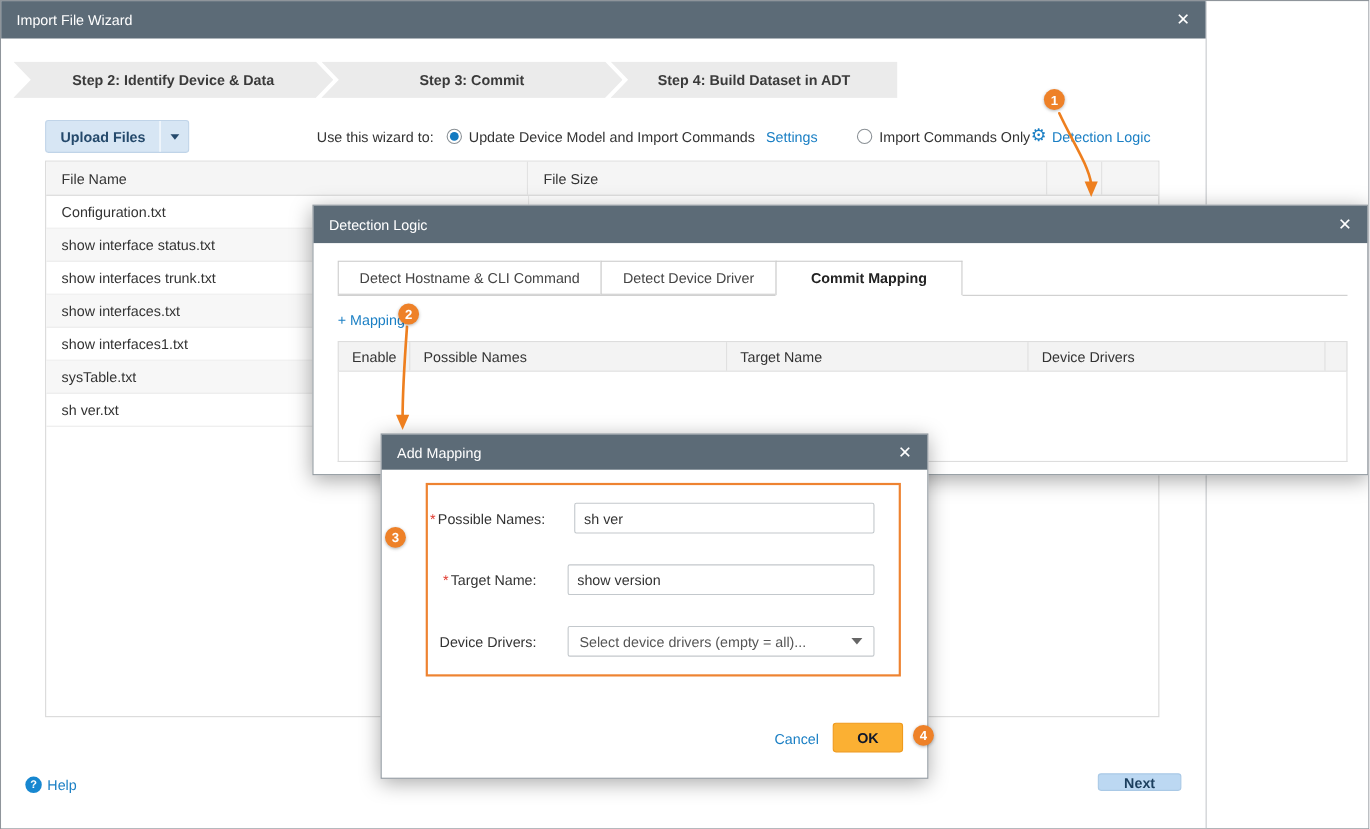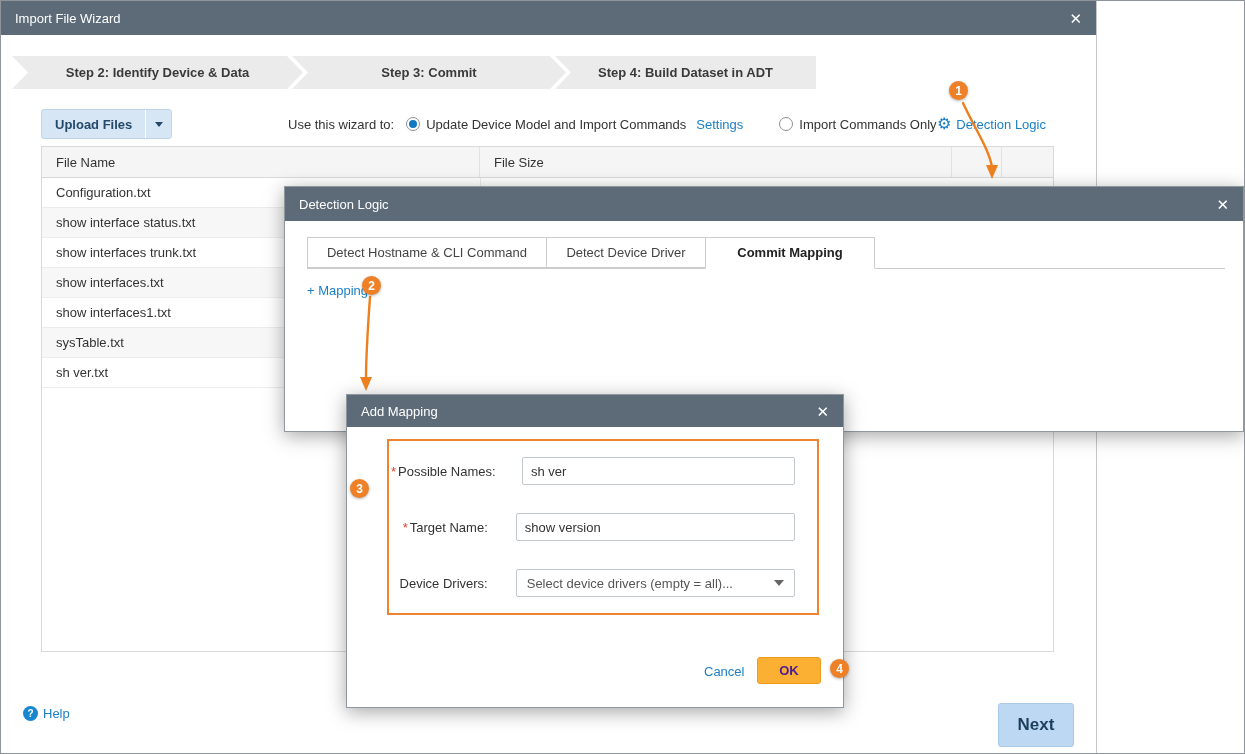--- a/index.html
+++ b/index.html
@@ -44,21 +44,21 @@
   .ft-header { display:flex; height:31px; background:#f5f5f5; border-bottom:1px solid #d9d9d9; align-items:flex-start; font-size:13px; color:#333; }
   .ft-header .hc { padding-left:14px; height:100%; display:flex; align-items:center; border-right:1px solid #e2e2e2; }
   .hc.c1 { width:438px; } .hc.c2 { width:472px; } .hc.c3 { width:50px; } .hc.c4 { flex:1; border-right:none; }
   .ft-row { height:30px; display:flex; align-items:center; padding-left:14px; font-size:13px; color:#333; border-bottom:1px solid #ececec; cursor:pointer; }
   .ft-row:nth-child(even) { background:#f7f7f7; }
   .ft-vline { position:absolute; left:438px; top:31px; bottom:0; width:1px; background:#ececec; }
 
   
   .help { position:absolute; left:22px; top:705px; display:flex; align-items:center; gap:5px; font-size:13px; cursor:pointer; }
   .help-ic { width:15px; height:15px; border-radius:50%; background:#1787d0; color:#fff; font-size:10px; font-weight:700; display:flex; align-items:center; justify-content:center; }
-  .next-btn { position:absolute; left:997px; top:702px; width:76px; height:44px; background:#bcd8f2; border:1px solid #aac9e6; border-radius:3px; color:#1c3f5e; font-size:17px; font-weight:600; display:flex; align-items:center; justify-content:center; cursor:pointer; }
+  .next-btn { position:absolute; left:997px; top:702px; width:76px; height:16px; background:#bcd8f2; border:1px solid #aac9e6; border-radius:3px; color:#1c3f5e; font-size:13px; font-weight:600; display:flex; align-items:center; justify-content:center; cursor:pointer; }
 
   
   .detect-dialog { position:absolute; left:283px; top:185px; width:960px; height:246px; background:#fff; border:1px solid #90989e; box-shadow:0 4px 18px rgba(0,0,0,.35); z-index:10; }
   .detect-title { height:34px; }
   .tabs { margin:16px 18px 0 22px; display:flex; border-bottom:1px solid #ccc; }
   .tab { height:31px; line-height:29px; text-align:center; border:1px solid #ccc; background:#fff; font-size:13px; color:#444; cursor:pointer; }
   .tab + .tab { margin-left:-1px; }
   .tab.t1 { width:240px; } .tab.t2 { width:160px; } .tab.t3 { width:170px; }
   .tab.active { font-weight:700; color:#222; margin-bottom:-1px; border-bottom:1px solid #fff; height:32px; }
   .add-mapping-link { display:inline-block; margin:14px 0 0 22px; font-size:13px; }
@@ -73,21 +73,21 @@
   .addmap-title { height:32px;gap:17px; }
   .hl-box { position:absolute; left:40px; top:44px; width:432px; height:176px; border:2px solid #ee8331; pointer-events:none; }
   .frow { position:absolute; left:44px; width:404px; height:28px; display:flex; align-items:center; font-size:13px; color:#333;gap:24px; }
   .frow.r1 { top:62px; } .frow.r2 { top:118px; } .frow.r3 { top:174px; }
   .flabel { width:103px; text-align:right; margin-right:4px; white-space:nowrap; }
   .req { color:#e03c31; margin-right:2px; }
   .tinput { width:296px; height:28px; border:1px solid #c3c8cc; border-radius:2px; padding:0 8px; font-size:13px; color:#333; font-family:inherit; }
   .selbox { width:296px; height:28px; border:1px solid #c3c8cc; border-radius:2px; display:flex; align-items:center; justify-content:space-between; padding:0 10px; font-size:13px; color:#555; cursor:pointer; background:#fff; }
   .sel-caret { width:0; height:0; border-left:5px solid transparent; border-right:5px solid transparent; border-top:6px solid #666; }
   .cancel-link { position:absolute; left:357px; top:263px; height:27px; line-height:27px; font-size:13px; }
-  .ok-btn { position:absolute; left:410px; top:262px; width:64px; height:27px; background:#fbb033; border:1px solid #ef9a1d; border-radius:3px; color:#4c1d95; font-size:13px; font-weight:600; display:flex; align-items:center; justify-content:center; cursor:pointer; }
+  .ok-btn { position:absolute; left:410px; top:262px; width:64px; height:27px; background:#fbb033; border:1px solid #ef9a1d; border-radius:3px; color:#0f172a; font-size:13px; font-weight:600; display:flex; align-items:center; justify-content:center; cursor:pointer; }
 
   
   .anno-svg { position:absolute; left:0; top:0; z-index:40; pointer-events:none; }
   .badge { position:absolute; width:19px; height:19px; border-radius:50%; background:#ee8128; color:#fff; font-size:12px; font-weight:700; display:flex; align-items:center; justify-content:center; z-index:41; box-shadow:0 1px 3px rgba(0,0,0,.3); }
   .b1 { left:948px; top:80px; } .b2 { left:361px; top:275px; } .b3 { left:349px; top:478px; } .b4 { left:829px; top:658px; }
 </style>
 </head>
 <body>
 
 <div class="canvas">
@@ -155,20 +155,30 @@
     <div class="titlebar detect-title">
       <span>Detection Logic</span>
       <span class="close-x">✕</span>
     </div>
     <div class="tabs">
       <div class="tab t1">Detect Hostname &amp; CLI Command</div>
       <div class="tab t2">Detect Device Driver</div>
       <div class="tab t3 active">Commit Mapping</div>
     </div>
     <span class="link add-mapping-link">+ Mapping</span>
+    <div class="dtable">
+      <div class="dt-header">
+        <div class="dhc d1">Enable</div>
+        <div class="dhc d2">Possible Names</div>
+        <div class="dhc d3">Target Name</div>
+        <div class="dhc d4">Device Drivers</div>
+        <div class="dhc d5"></div>
+      </div>
+      <div class="dt-body"></div>
+    </div>
   </div>
 
   <div class="addmap-dialog">
     <div class="titlebar addmap-title">
       <span>Add Mapping</span>
       <span class="close-x">✕</span>
     </div>
 
     <div class="hl-box"></div>
 

